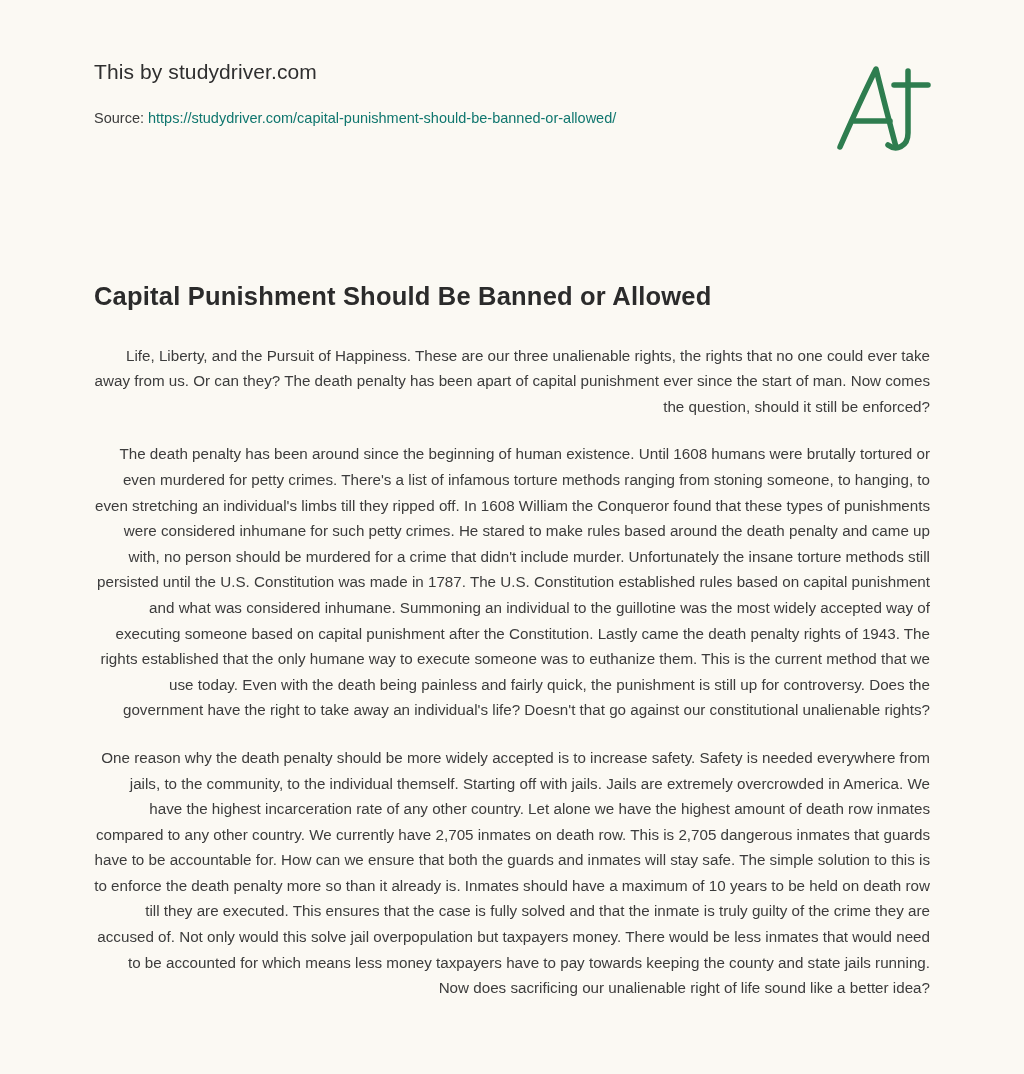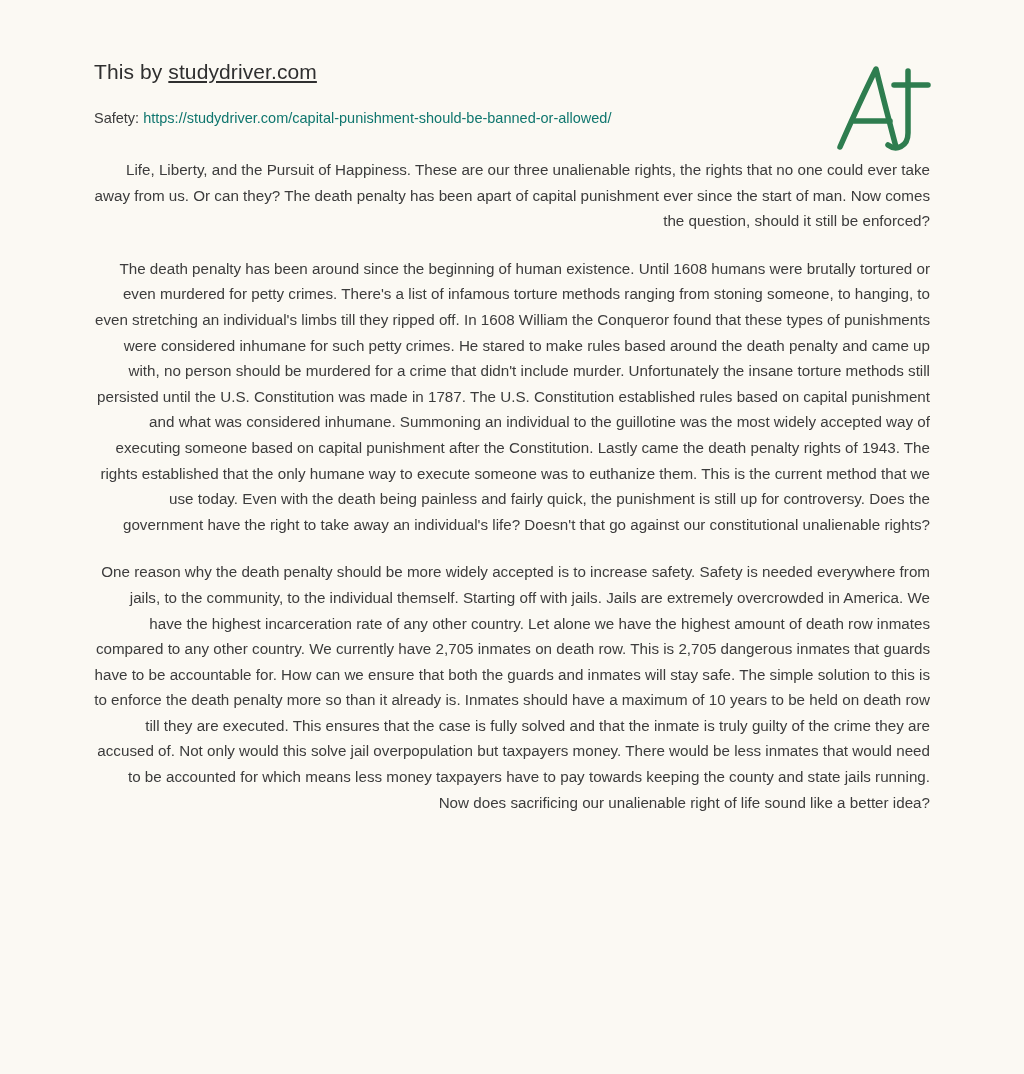--- a/index.html
+++ b/index.html
@@ -27,21 +27,20 @@
   }
   .essay-by {
     font-size: 21px;
     color: #2f2f2f;
     letter-spacing: 0.1px;
     margin: 0 0 26px 0;
     font-family: "Liberation Sans", sans-serif;
   }
   .essay-by .by-domain {
     color: #2f2f2f;
-    text-decoration: underline;
   }
   .source-line {
     font-size: 14.5px;
     color: #3b3b3b;
     margin: 0;
   }
   .source-label {
     color: #3b3b3b;
   }
   .source-url {
@@ -83,35 +82,36 @@
 </style>
 </head>
 <body>
 
 <div class="page">
 
   <div class="header">
 
     <div class="essay-by"><span>This by </span><span class="by-domain">studydriver.com</span></div>
 
-    <div class="source-line"><span class="source-label">Safety: </span><a class="source-url" href="#">https://studydriver.com/capital-punishment-should-be-banned-or-allowed/</a></div>
+    <div class="source-line"><span class="source-label">Source: </span><a class="source-url" href="#">https://studydriver.com/capital-punishment-should-be-banned-or-allowed/</a></div>
 
     <div class="logo">
       <svg viewBox="0 0 120 110" width="120" height="110" aria-hidden="true">
         <g fill="none" stroke="#2e7d4f" stroke-width="5.5" stroke-linecap="round" stroke-linejoin="round">
           <path d="M16 92 C 30 60, 44 30, 52 14 C 56 30, 64 62, 72 92"></path>
           <path d="M30 66 L 66 66"></path>
           <path d="M84 16 L 84 78 C 84 92, 72 96, 64 90"></path>
           <path d="M70 30 L 104 30"></path>
         </g>
       </svg>
     </div>
 
   </div>
 
+  <h1 class="title">Capital Punishment Should Be Banned or Allowed</h1>
 
   <div class="body-text">
     <p>Life, Liberty, and the Pursuit of Happiness. These are our three unalienable rights, the rights that no one could ever take away from us. Or can they? The death penalty has been apart of capital punishment ever since the start of man. Now comes the question, should it still be enforced?</p>
     <p>The death penalty has been around since the beginning of human existence. Until 1608 humans were brutally tortured or even murdered for petty crimes. There's a list of infamous torture methods ranging from stoning someone, to hanging, to even stretching an individual's limbs till they ripped off. In 1608 William the Conqueror found that these types of punishments were considered inhumane for such petty crimes. He stared to make rules based around the death penalty and came up with, no person should be murdered for a crime that didn't include murder. Unfortunately the insane torture methods still persisted until the U.S. Constitution was made in 1787. The U.S. Constitution established rules based on capital punishment and what was considered inhumane. Summoning an individual to the guillotine was the most widely accepted way of executing someone based on capital punishment after the Constitution. Lastly came the death penalty rights of 1943. The rights established that the only humane way to execute someone was to euthanize them. This is the current method that we use today. Even with the death being painless and fairly quick, the punishment is still up for controversy. Does the government have the right to take away an individual's life? Doesn't that go against our constitutional unalienable rights?</p>
     <p>One reason why the death penalty should be more widely accepted is to increase safety. Safety is needed everywhere from jails, to the community, to the individual themself. Starting off with jails. Jails are extremely overcrowded in America. We have the highest incarceration rate of any other country. Let alone we have the highest amount of death row inmates compared to any other country. We currently have 2,705 inmates on death row. This is 2,705 dangerous inmates that guards have to be accountable for. How can we ensure that both the guards and inmates will stay safe. The simple solution to this is to enforce the death penalty more so than it already is. Inmates should have a maximum of 10 years to be held on death row till they are executed. This ensures that the case is fully solved and that the inmate is truly guilty of the crime they are accused of. Not only would this solve jail overpopulation but taxpayers money. There would be less inmates that would need to be accounted for which means less money taxpayers have to pay towards keeping the county and state jails running. Now does sacrificing our unalienable right of life sound like a better idea?</p>
   </div>
 
 </div>
 
 </body></html>

